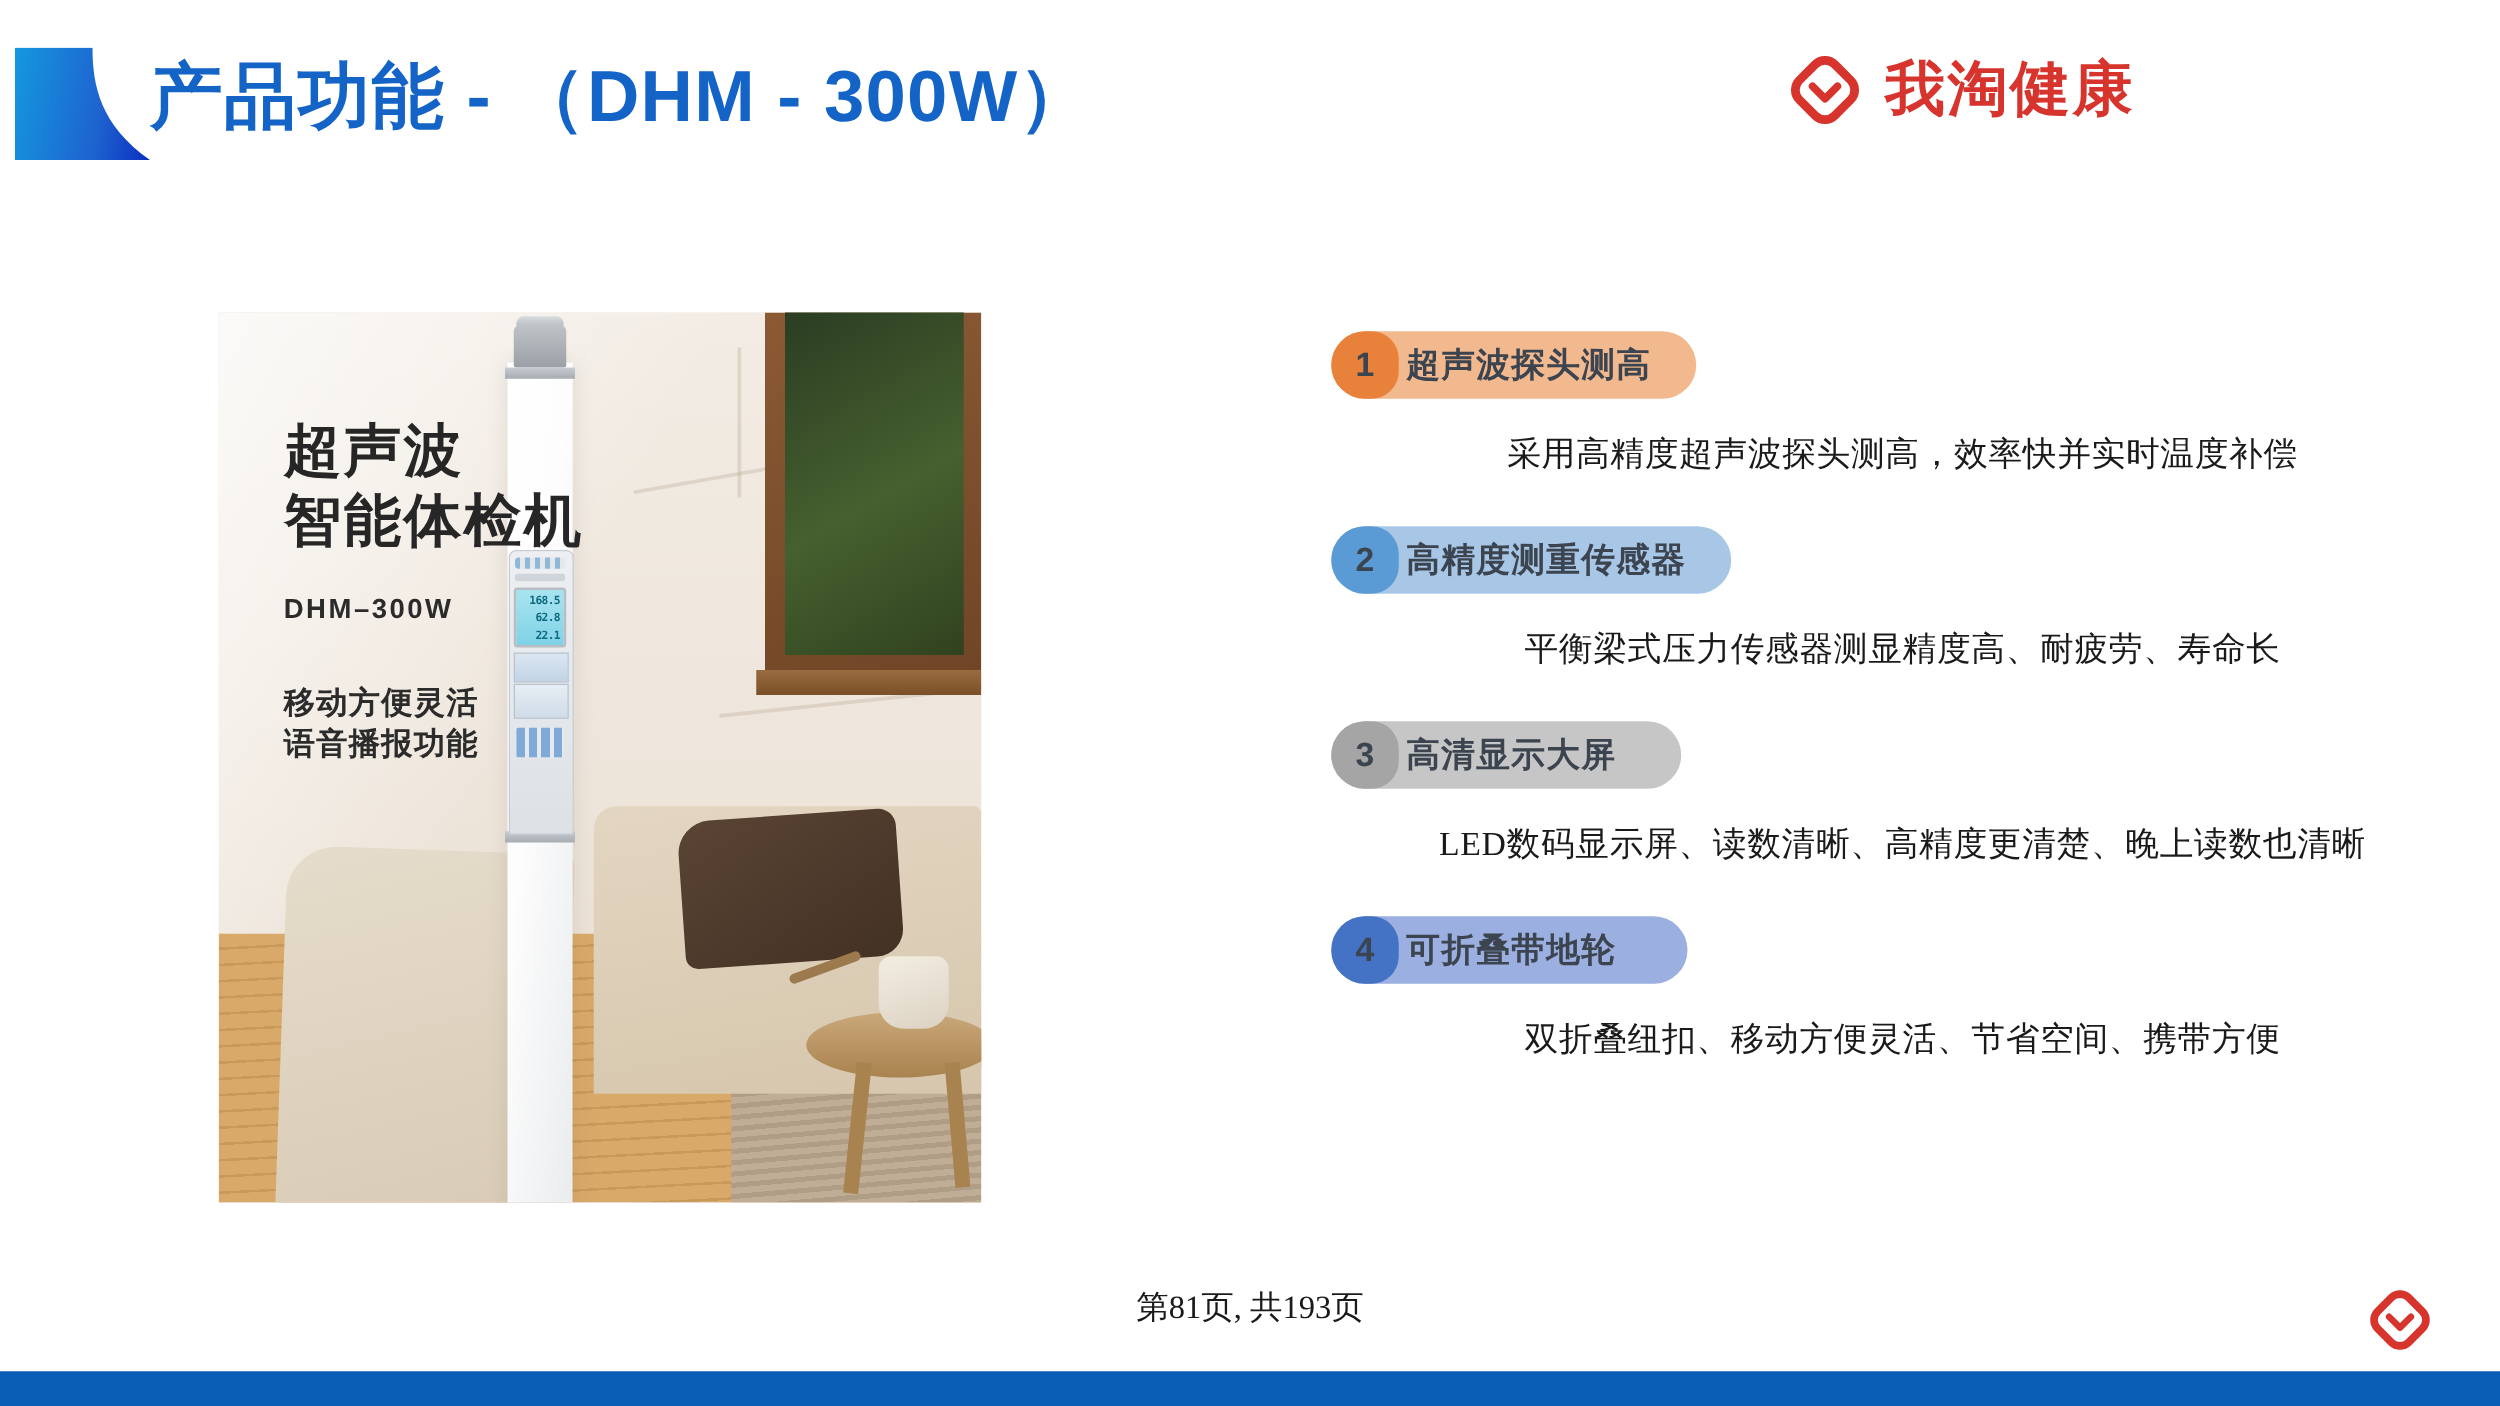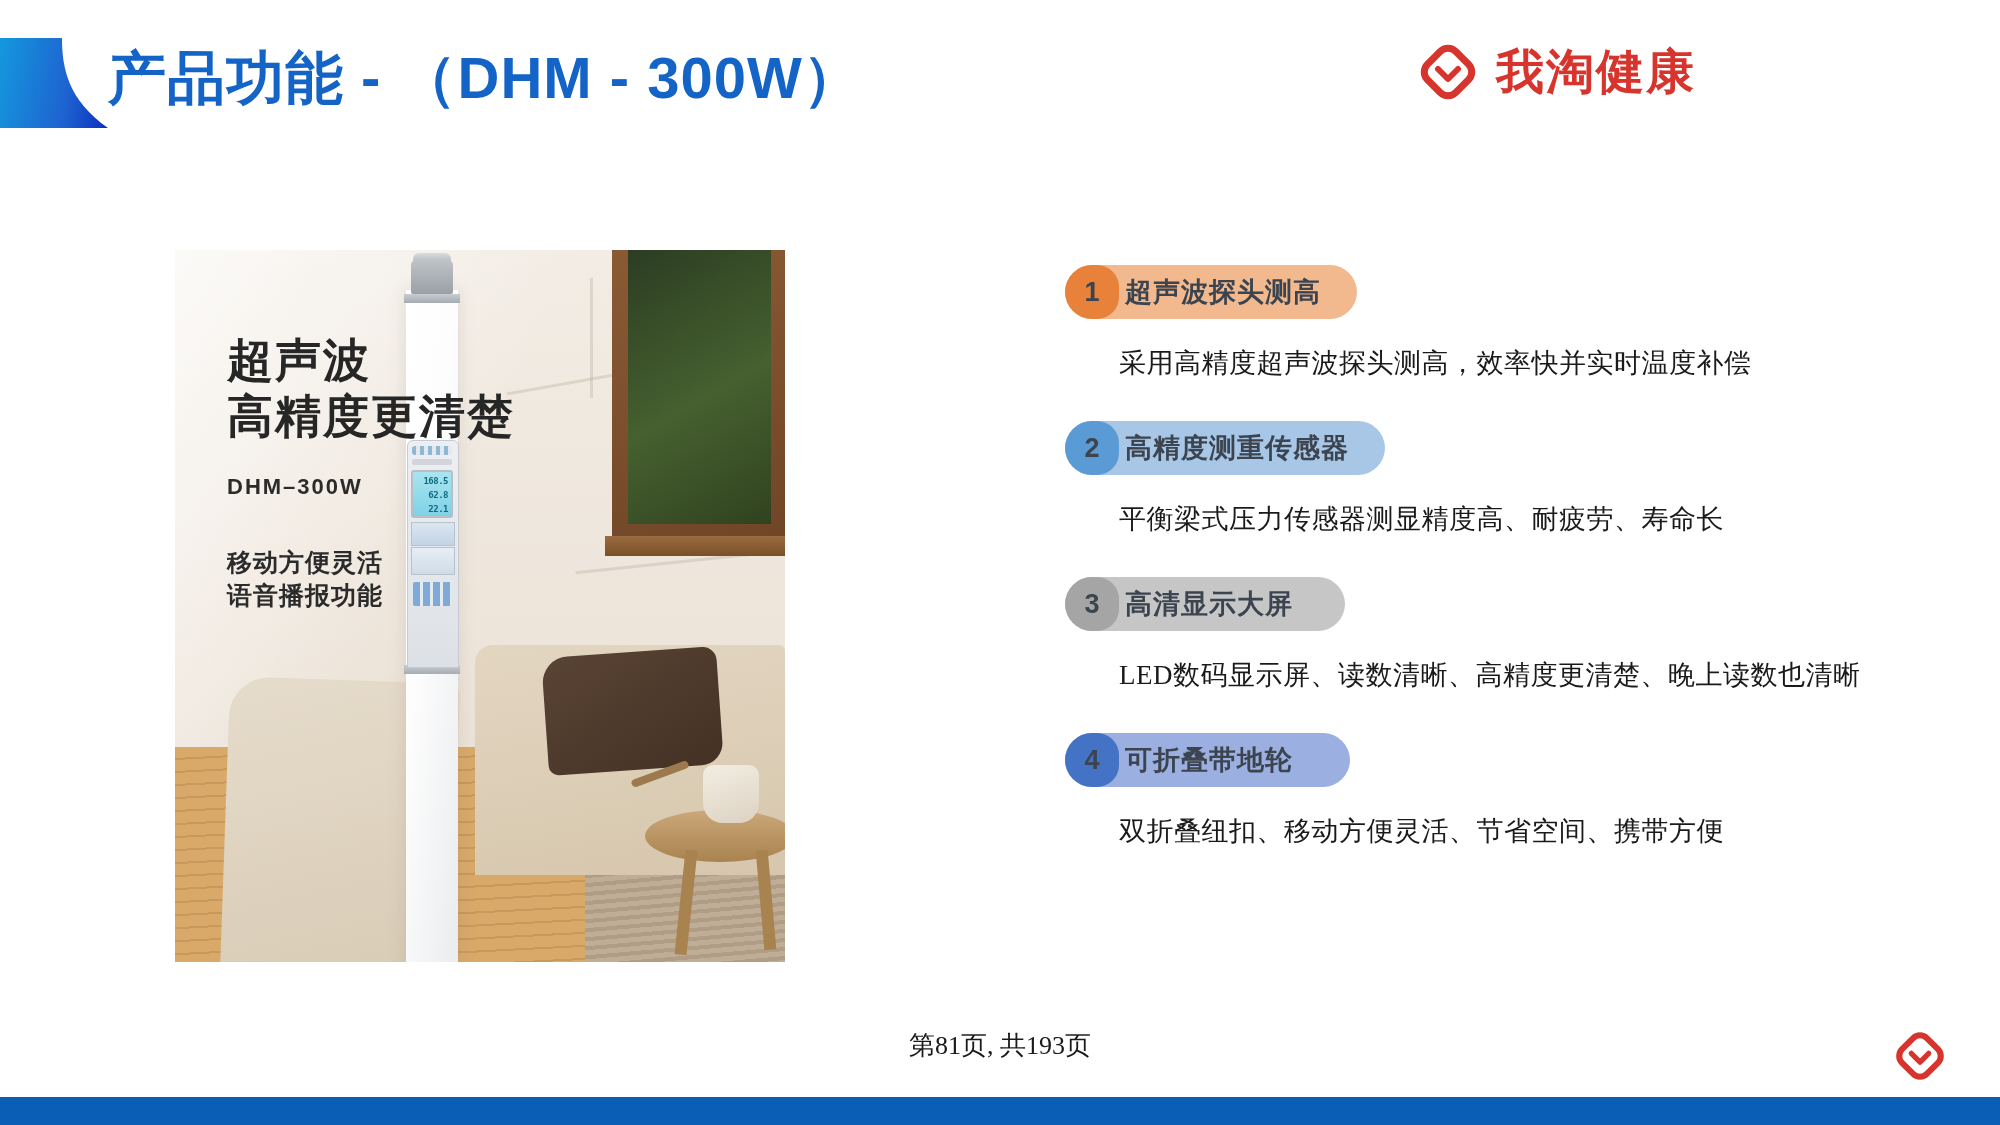--- a/index.html
+++ b/index.html
@@ -11,21 +11,21 @@
     width: 2000px;
     height: 1125px;
     font-family: "Liberation Sans", "DejaVu Sans", sans-serif;
     overflow: hidden;
     position: relative;
   }
 
   
   .header {
     position: absolute;
-    left: 0; top: 0;
+    left: 12px; top: 0;
     width: 1744px;
     height: 150px;
   }
   .header-accent {
     position: absolute;
     left: 0; top: 38px;
     width: 108px;
     height: 90px;
     background: linear-gradient(100deg, #1498DE 0%, #1E63D0 62%, #0B2FC0 100%);
     
@@ -358,20 +358,21 @@
     white-space: nowrap;
   }
   .feature-desc {
     margin-top: 26px;
     margin-left: 54px;
     font-size: 27px;
     color: #1A1A1A;
     font-family: "Liberation Serif", "DejaVu Serif", serif;
     letter-spacing: 0.5px;
     white-space: nowrap;
+    text-align: center;
   }
 
   
   .footer-text {
     position: absolute;
     left: 0; top: 1028px;
     width: 2000px;
     text-align: center;
     font-size: 26px;
     color: #1A1A1A;
@@ -450,21 +451,21 @@
     <div>62.8</div>
     <div>22.1</div>
   </div>
   <div class="mach-subpanel"></div>
   <div class="mach-subpanel2"></div>
   <div class="mach-keys"></div>
 
   <div class="ph-text">
     <div class="ph-title">
       <div>超声波</div>
-      <div>高精度更清楚</div>
+      <div>智能体检机</div>
     </div>
     <div class="ph-model">DHM–300W</div>
     <div class="ph-sub">
       <div>移动方便灵活</div>
       <div>语音播报功能</div>
     </div>
   </div>
 </div>
 
 <div class="features">

